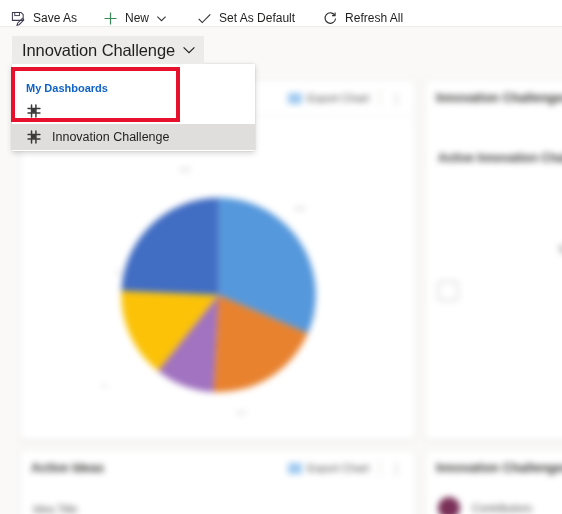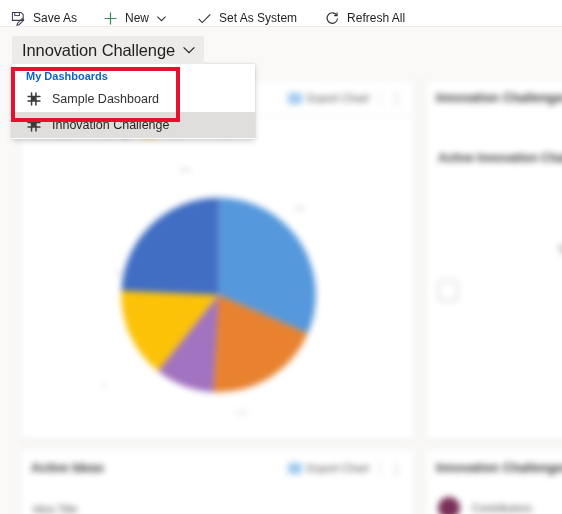--- a/index.html
+++ b/index.html
@@ -74,21 +74,21 @@
     width: 243px;
     background: #ffffff;
     box-shadow: 0 2px 6px rgba(0,0,0,0.18), 0 0 2px rgba(0,0,0,0.12);
     z-index: 28;
     padding-bottom: 1px;
   }
   .grp-header {
     font-size: 11px;
     color: #0f62c8;
     font-weight: bold;
-    padding: 6px 0 3px 14px;
+    padding: 18px 0 3px 14px;
     line-height: 13px;
   }
   .fly-item {
     display: flex; align-items: center;
     height: 26px;
     padding-left: 14px;
     font-size: 12.5px;
     color: #323130;
     cursor: default;
   }
@@ -281,21 +281,21 @@
         </svg>
       </span>
     </div>
 
     <div class="cmd" style="margin-left:16px;">
       <span class="glyph">
         <svg width="15" height="15" viewBox="0 0 16 16">
           <path d="M1.8 8.4l3.8 3.9L14.2 3.6" fill="none" stroke="#323130" stroke-width="1.2"></path>
         </svg>
       </span>
-      <span class="cmd-label">Set As System</span>
+      <span class="cmd-label">Set As Default</span>
     </div>
 
     <div class="cmd" style="margin-left:16px;">
       <span class="glyph">
         <svg width="15" height="15" viewBox="0 0 16 16">
           <path d="M12.6 4.6A5.6 5.6 0 1 0 13.4 8" fill="none" stroke="#323130" stroke-width="1.2"></path>
           <path d="M12.9 1.6v3.3h-3.2" fill="none" stroke="#323130" stroke-width="1.2"></path>
         </svg>
       </span>
       <span class="cmd-label">Refresh All</span>
@@ -315,21 +315,20 @@
 
     <div class="grp-header">My Dashboards</div>
 
     <div class="fly-item">
       <span class="ic">
         <svg width="14" height="14" viewBox="0 0 16 16">
           <path d="M5.2 1.2v13.6M10.2 1.2v13.6M1.2 5.2h13.6M1.2 10.2h13.6" stroke="#3a3a3a" stroke-width="1.7" stroke-linecap="round"></path>
           <rect x="5.4" y="5.4" width="4.6" height="4.6" fill="#3a3a3a"></rect>
         </svg>
       </span>
-      <span class="lbl">Sample Dashboard</span>
     </div>
 
 
     <div class="fly-item selected">
       <span class="ic">
         <svg width="14" height="14" viewBox="0 0 16 16">
           <path d="M5.2 1.2v13.6M10.2 1.2v13.6M1.2 5.2h13.6M1.2 10.2h13.6" stroke="#3a3a3a" stroke-width="1.7" stroke-linecap="round"></path>
           <rect x="5.4" y="5.4" width="4.6" height="4.6" fill="#3a3a3a"></rect>
         </svg>
       </span>

